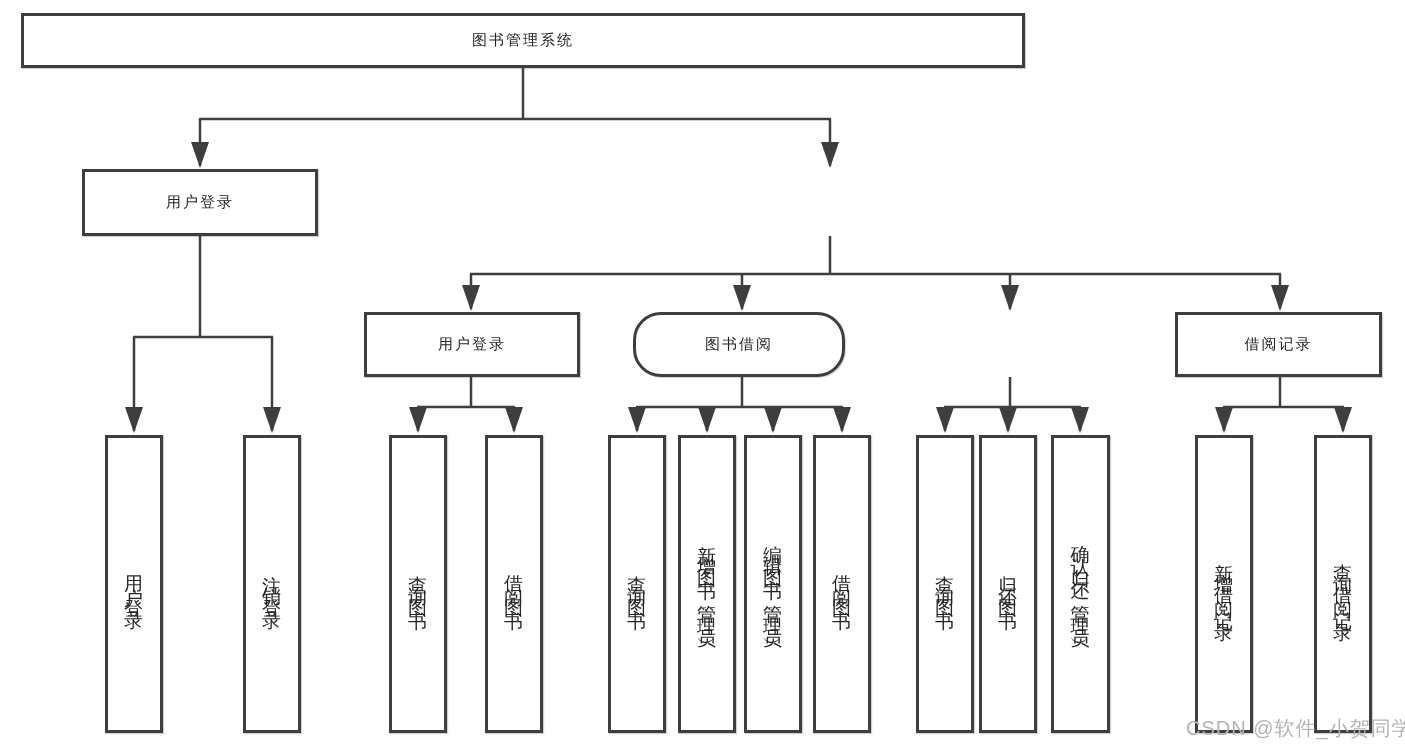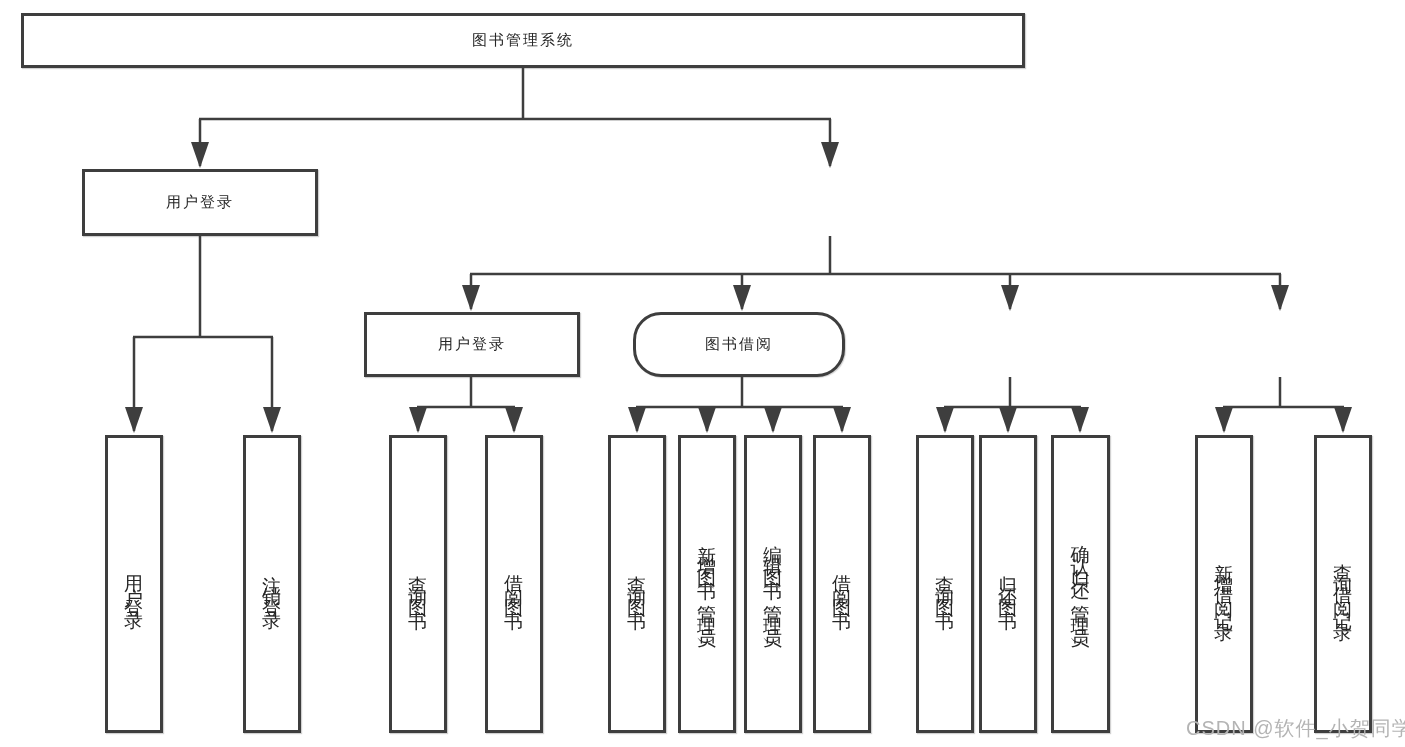--- a/index.html
+++ b/index.html
@@ -127,20 +127,23 @@
   <div class="node h-node" style="left:82px; top:169px; width:236px; height:67px;">
     <span>用户登录</span>
   </div>
 
   <div class="node h-node" style="left:364px; top:312px; width:216px; height:65px;">
     <span>用户登录</span>
   </div>
   <div class="node h-node" style="left:633px; top:312px; width:212px; height:65px;border-radius:28px;">
     <span>图书借阅</span>
   </div>
+  <div class="node h-node" style="left:1175px; top:312px; width:207px; height:65px;">
+    <span>借阅记录</span>
+  </div>
 
   <div class="node v-node" style="left:105px; top:435px; width:58px; height:298px;">
     <span class="v-label">用户登录</span>
   </div>
   <div class="node v-node" style="left:243px; top:435px; width:58px; height:298px;">
     <span class="v-label">注销登录</span>
   </div>
 
   <div class="node v-node" style="left:389px; top:435px; width:58px; height:298px;">
     <span class="v-label">查询图书</span>

